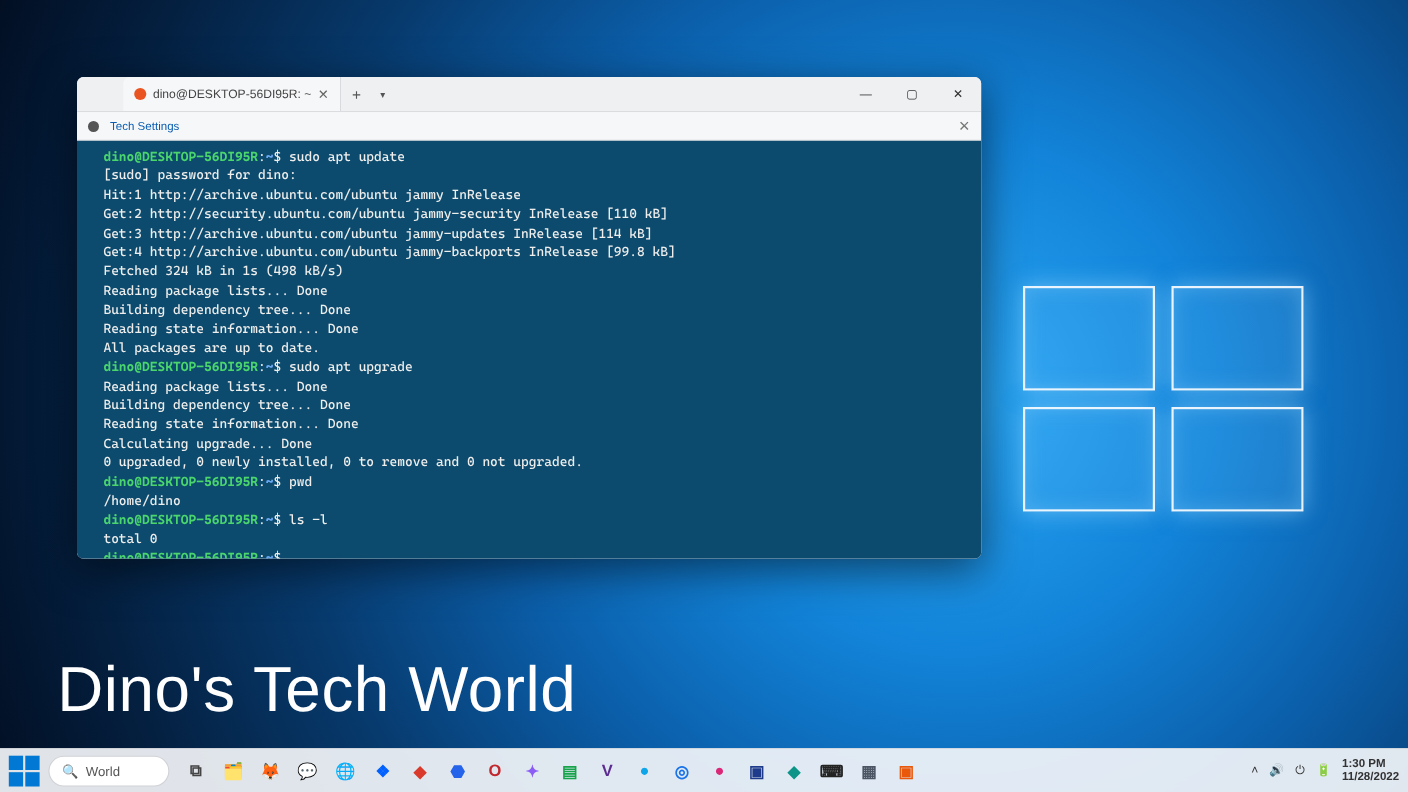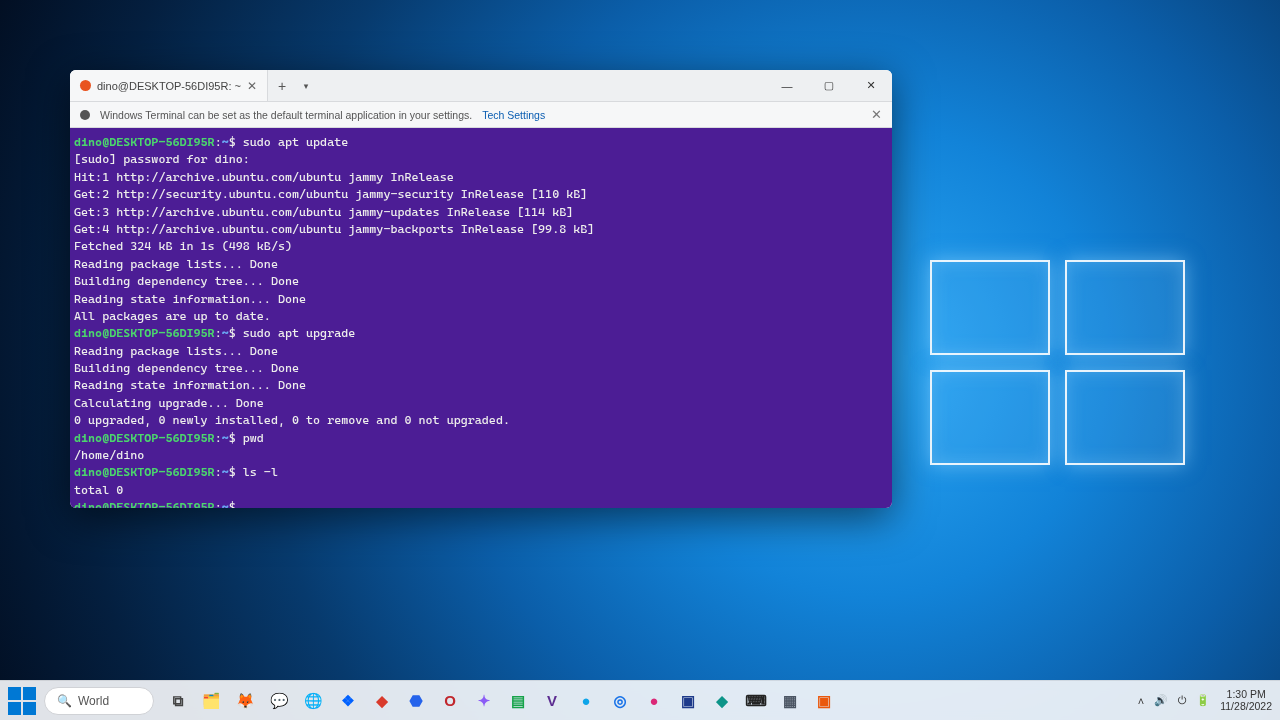--- a/index.html
+++ b/index.html
@@ -41,20 +41,21 @@
   }
   .titlebar {
     height: 32px; background: #eef0f2; display: flex; align-items: stretch;
     border-bottom: 1px solid #d8dadd;
   }
   .tab {
     display: flex; align-items: center; gap: 6px;
     padding: 0 10px; background: #f6f7f8; border-right: 1px solid #d8dadd;
     font-size: 11px; color: #444; min-width: 160px;
     border-top-left-radius: 6px;
+    margin-left: 42px;
   }
   .tab .ubuntu-icon {
     width: 11px; height: 11px; border-radius: 50%;
     background: #e95420;
   }
   .tab .tab-close { margin-left: auto; color: #666; font-size: 12px; cursor: pointer; }
   .newtab { width: 28px; display:flex; align-items:center; justify-content:center; color:#555; font-size:14px; cursor:pointer;}
   .dropdown { width: 20px; display:flex; align-items:center; justify-content:center; color:#555; font-size:9px; cursor:pointer;}
   .win-controls { margin-left:auto; display:flex; }
   .win-controls div {
@@ -65,23 +66,23 @@
   .infobar {
     height: 26px; background: #f6f7f8; display:flex; align-items:center;
     font-size: 10.5px; color:#555; padding: 0 10px; gap:10px;
     border-bottom: 1px solid #d8dadd;
   }
   .infobar .dot { width:10px; height:10px; border-radius:50%; background:#555; }
   .infobar .link { color:#0a5db1; cursor:pointer; }
   .infobar .info-close { margin-left:auto; color:#777; cursor:pointer; font-size:13px;}
 
   .terminal-body {
-    flex:1; background:#4c1d95; color:#eeeeec;
+    flex:1; background:#0c4a6e; color:#eeeeec;
     font-family: "Cascadia Mono","Consolas",monospace;
-    font-size: 12px; line-height: 1.45; padding: 6px 4px;
+    font-size: 12px; line-height: 1.45; padding: 6px 24px;
     white-space: pre; overflow:hidden;
   }
   .prompt-user { color:#4bd66d; font-weight:bold; }
   .prompt-colon { color:#eeeeec; }
   .prompt-path { color:#6aa8f4; font-weight:bold; }
 
   
   .taskbar {
     position:absolute; left:0; bottom:0; width:100%; height:40px;
     background: rgba(243,245,248,0.92); backdrop-filter: blur(6px);
@@ -101,55 +102,55 @@
   .taskbar .search .mag { font-size:12px; color:#555;}
   .taskbar .tb-icons { display:flex; align-items:center; gap:6px; margin-left:10px;}
   .taskbar .tb-icons .ico {
     width:28px; height:28px; border-radius:4px; display:flex; align-items:center; justify-content:center;
     font-size:15px; cursor:pointer;
   }
   .taskbar .tray {
     margin-left:auto; display:flex; align-items:center; gap:10px;
     font-size:11px; color:#333;
   }
-  .taskbar .tray .clock { text-align:center; line-height:1.1; font-size:10.5px;}
+  .taskbar .tray .clock { text-align:left; line-height:1.1; font-size:10.5px;font-weight:bold;}
   .taskbar .tray .ti { cursor:pointer; }
 </style>
 </head>
 <body>
 
 <div class="desktop">
 
   <div class="win-logo">
     <div class="pane p1"></div>
       <div class="pane p2"></div>
       <div class="pane p3"></div>
       <div class="pane p4"></div>
   </div>
 
+  <div class="watermark">Dino's Tech World</div>
 
   <div class="window">
     <div class="titlebar">
       <div class="tab">
         <span class="ubuntu-icon"></span>
         <span>dino@DESKTOP-56DI95R: ~</span>
         <span class="tab-close">✕</span>
       </div>
       <div class="newtab">+</div>
       <div class="dropdown">▾</div>
       <div class="win-controls">
         <div>—</div>
         <div>▢</div>
         <div class="close">✕</div>
       </div>
     </div>
 
     <div class="infobar">
       <span class="dot"></span>
-      <span>Windows Terminal can be set as the default terminal application in your settings.</span>
       <span class="link">Tech Settings</span>
       <span class="info-close">✕</span>
     </div>
 
     <div class="terminal-body" id="term"><span class="prompt-user">dino@DESKTOP-56DI95R</span><span class="prompt-colon">:</span><span class="prompt-path">~</span><span class="prompt-colon">$ </span>sudo apt update
 [sudo] password for dino:
 Hit:1 http://archive.ubuntu.com/ubuntu jammy InRelease
 Get:2 http://security.ubuntu.com/ubuntu jammy-security InRelease [110 kB]
 Get:3 http://archive.ubuntu.com/ubuntu jammy-updates InRelease [114 kB]
 Get:4 http://archive.ubuntu.com/ubuntu jammy-backports InRelease [99.8 kB]

